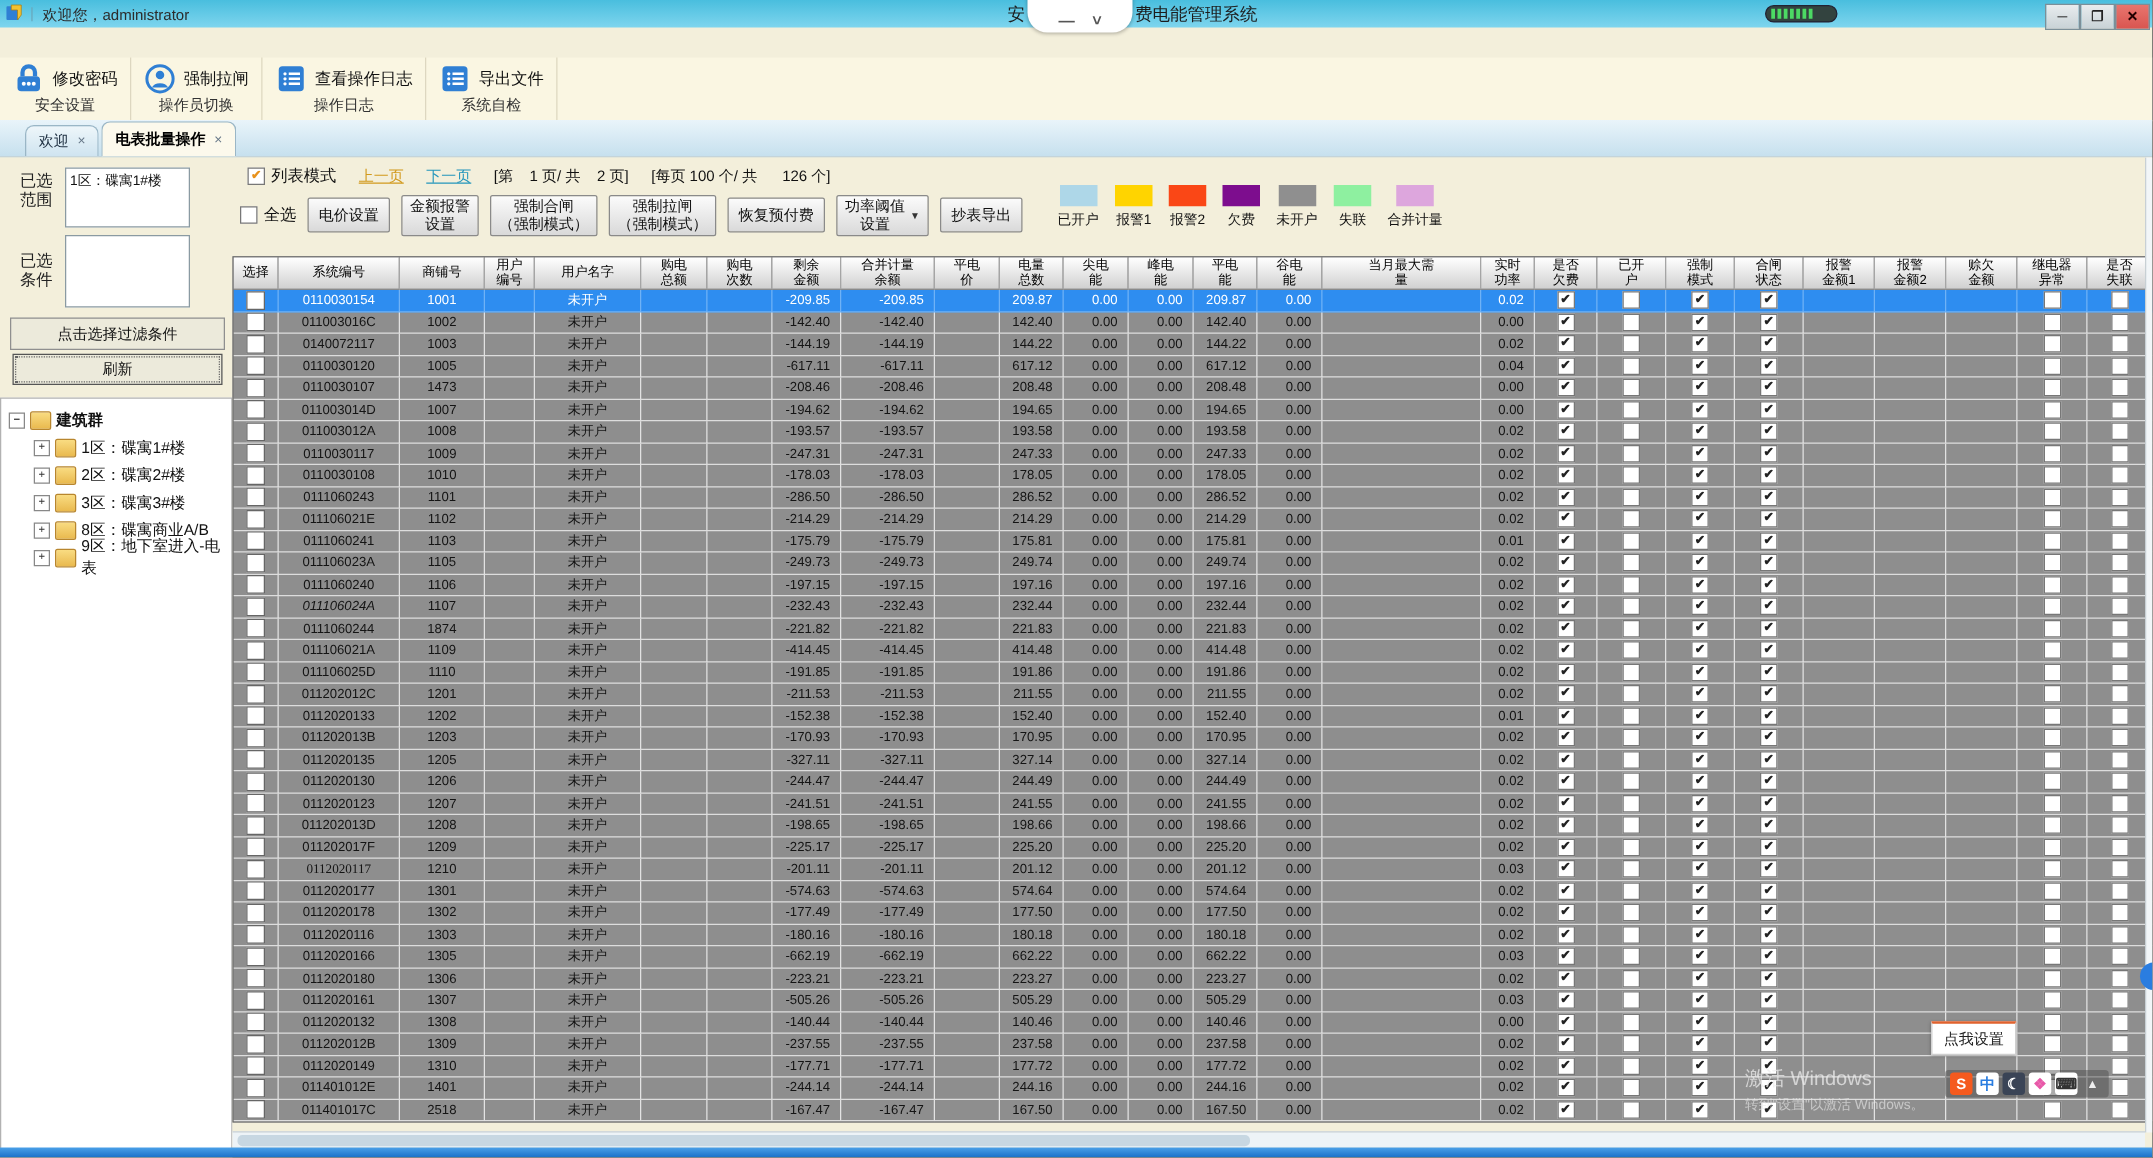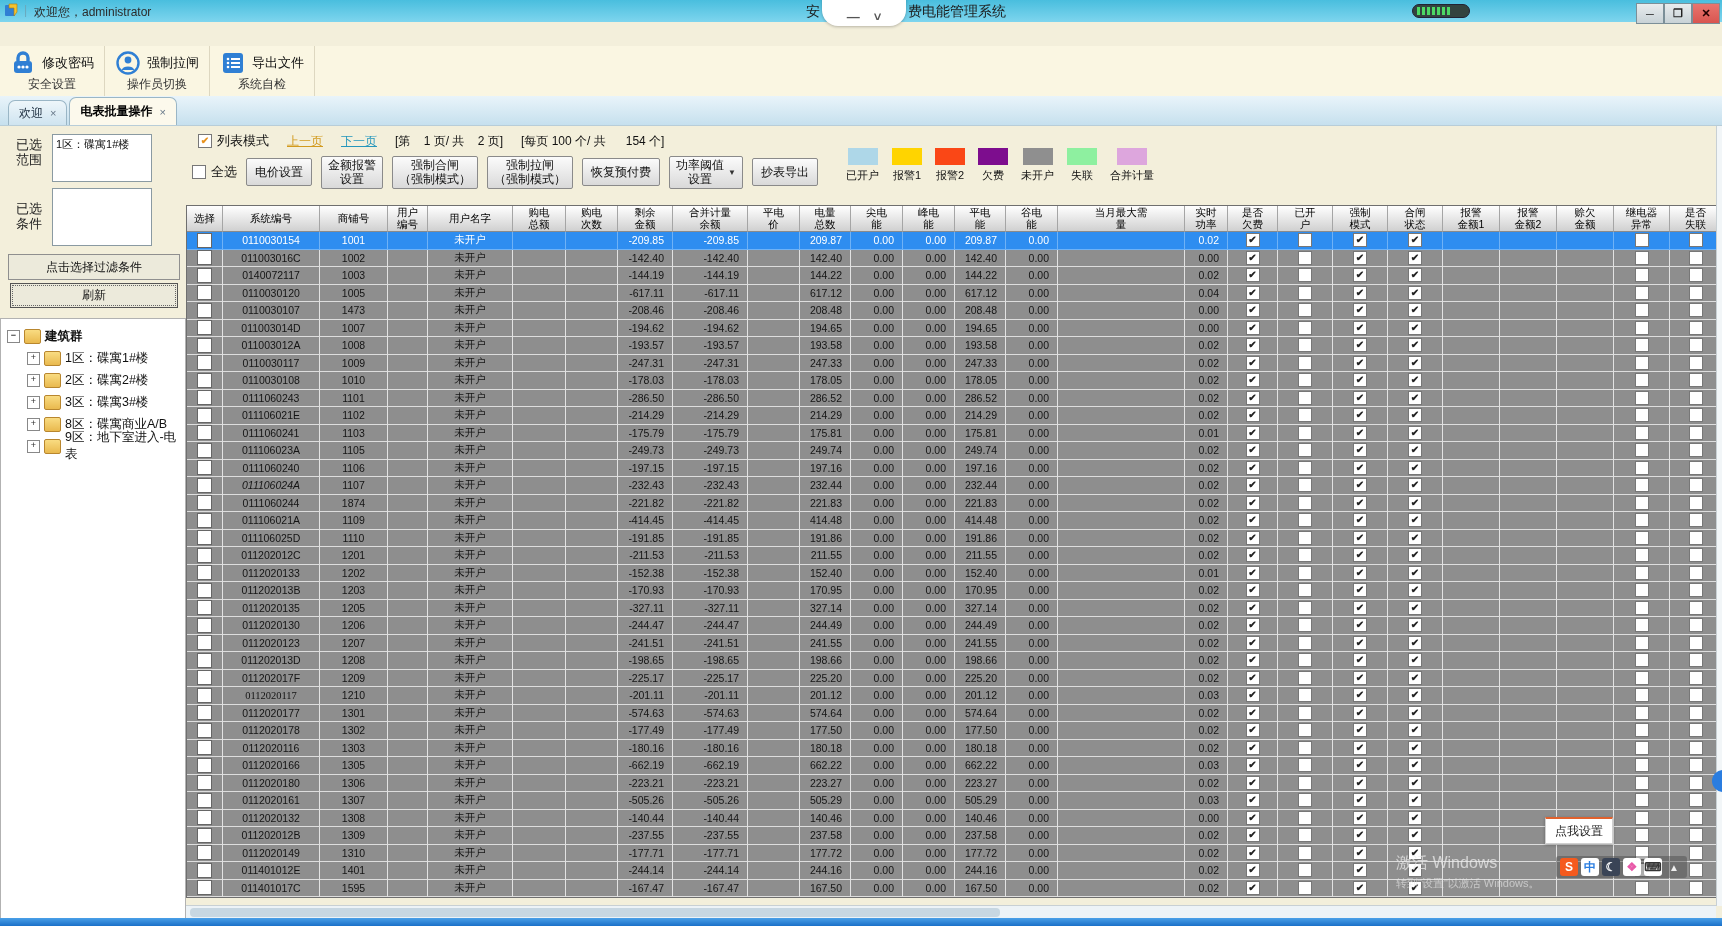--- a/index.html
+++ b/index.html
@@ -22,21 +22,21 @@
   .menubar{position:absolute;left:0;top:22px;width:100%;height:24px;background:linear-gradient(#c4e8f4,#a8dcee);display:flex;}
   .mitem{padding:4px 18px;font-size:13px;color:#19485c;cursor:default;}
   .mitem.active{background:#faf6e2;color:#000;}
   
   .ribbon{position:absolute;left:0;top:46px;width:100%;height:50px;background:#faf6e2;border-bottom:1px solid #cfcab0;display:flex;}
   .rg{display:flex;flex-direction:column;align-items:center;border-right:1px solid #ddd7c0;padding:4px 10px 2px 10px;}
   .rg-btn{display:flex;align-items:center;gap:6px;font-size:13px;color:#111;flex:1;}
   .rg-label{font-size:12px;color:#333;padding-bottom:2px;}
   .ric{width:26px;height:26px;}
   
-  .tabstrip{position:absolute;left:0;top:96px;width:100%;height:30px;background:linear-gradient(#e9f4fa,#c6e0ee);border-bottom:1px solid #b8cdd8;display:flex;align-items:flex-end;padding-left:8px;box-sizing:border-box;}
+  .tabstrip{position:absolute;left:0;top:96px;width:100%;height:30px;background:linear-gradient(#e9f4fa,#c6e0ee);border-bottom:1px solid #b8cdd8;display:flex;align-items:flex-end;padding-left:20px;box-sizing:border-box;}
   .tab{height:24px;display:inline-flex;align-items:center;gap:7px;padding:0 10px;border:1px solid #9ab6c6;border-bottom:none;border-radius:7px 7px 0 0;background:linear-gradient(#eef6fa,#cfe4f0);font-size:12px;color:#234;margin-right:2px;}
   .tab.active{background:#fcf9ec;font-weight:bold;height:27px;color:#000;}
   .tab .x{color:#678;font-size:11px;font-weight:normal;}
   
   .bodyarea{position:absolute;left:0;top:126px;width:100%;height:800px;}
   .sidebar{position:absolute;left:0;top:0;width:186px;height:800px;background:#f3efdb;}
   .sb-label{position:absolute;font-size:13px;color:#222;white-space:pre-line;line-height:1.15;}
   .sb-box{position:absolute;background:#fff;border:1px solid #8a9aa2;font-size:11px;color:#111;padding:2px 3px;box-sizing:border-box;}
   .sb-btn{position:absolute;background:#eceadb;border:1px solid #8f8f8f;font-size:12px;color:#111;display:flex;align-items:center;justify-content:center;}
   .sb-btn.refresh{outline:1px dotted #666;outline-offset:-3px;border:1px solid #555;}
@@ -157,20 +157,35 @@
       <div class="rg-btn">
         <svg class="ric" viewBox="0 0 26 26">
           <rect x="3" y="3" width="20" height="20" rx="3" fill="#2f7fd4"></rect>
           <circle cx="8" cy="9" r="1.3" fill="#fff"></circle>
             <rect x="11" y="8" width="9" height="2" fill="#fff"></rect>
           <circle cx="8" cy="13" r="1.3" fill="#fff"></circle>
             <rect x="11" y="12" width="9" height="2" fill="#fff"></rect>
           <circle cx="8" cy="17" r="1.3" fill="#fff"></circle>
             <rect x="11" y="16" width="9" height="2" fill="#fff"></rect>
         </svg>
+        <span>查看操作日志</span>
+      </div>
+      <div class="rg-label">操作日志</div>
+    </div>
+    <div class="rg">
+      <div class="rg-btn">
+        <svg class="ric" viewBox="0 0 26 26">
+          <rect x="3" y="3" width="20" height="20" rx="3" fill="#2f7fd4"></rect>
+          <circle cx="8" cy="9" r="1.3" fill="#fff"></circle>
+            <rect x="11" y="8" width="9" height="2" fill="#fff"></rect>
+          <circle cx="8" cy="13" r="1.3" fill="#fff"></circle>
+            <rect x="11" y="12" width="9" height="2" fill="#fff"></rect>
+          <circle cx="8" cy="17" r="1.3" fill="#fff"></circle>
+            <rect x="11" y="16" width="9" height="2" fill="#fff"></rect>
+        </svg>
         <span>导出文件</span>
       </div>
       <div class="rg-label">系统自检</div>
     </div>
   </div>
 
   <div class="tabstrip">
     <div class="tab">
       <span>欢迎</span>
       <span class="x">×</span>
@@ -228,21 +243,21 @@
 
     <div class="main">
       <div class="row1">
         <span class="cklabel">
           <span class="cb orange on"></span>
           <span>列表模式</span>
         </span>
         <span class="link prev">上一页</span>
         <span class="link next">下一页</span>
         <span class="pageinfo">[第    1 页/ 共    2 页]</span>
-        <span class="pageinfo">[每页 100 个/ 共      154 个]</span>
+        <span class="pageinfo">[每页 100 个/ 共      126 个]</span>
       </div>
       <div class="row2">
         <span class="cklabel">
           <span class="cb"></span>
           <span>全选</span>
         </span>
         <div class="btn">电价设置</div>
         <div class="btn two">金额报警
 设置</div>
         <div class="btn two">强制合闸
@@ -1893,21 +1908,21 @@
               </div>
               <div class="td" style="width: 52px;">
                 <span class="cb"></span>
               </div>
             </div>
             <div class="trow">
               <div class="td" style="width: 36px;">
                 <span class="cbL"></span>
               </div>
               <div class="td" style="width: 97px;">011401017C</div>
-              <div class="td" style="width: 68px;">1595</div>
+              <div class="td" style="width: 68px;">2518</div>
               <div class="td" style="width: 40px;"></div>
               <div class="td" style="width: 85px;">未开户</div>
               <div class="td" style="width: 53px;"></div>
               <div class="td" style="width: 52px;"></div>
               <div class="td num" style="width: 55px;">-167.47</div>
               <div class="td num" style="width: 75px;">-167.47</div>
               <div class="td" style="width: 52px;"></div>
               <div class="td num" style="width: 51px;">167.50</div>
               <div class="td num" style="width: 52px;">0.00</div>
               <div class="td num" style="width: 52px;">0.00</div>

